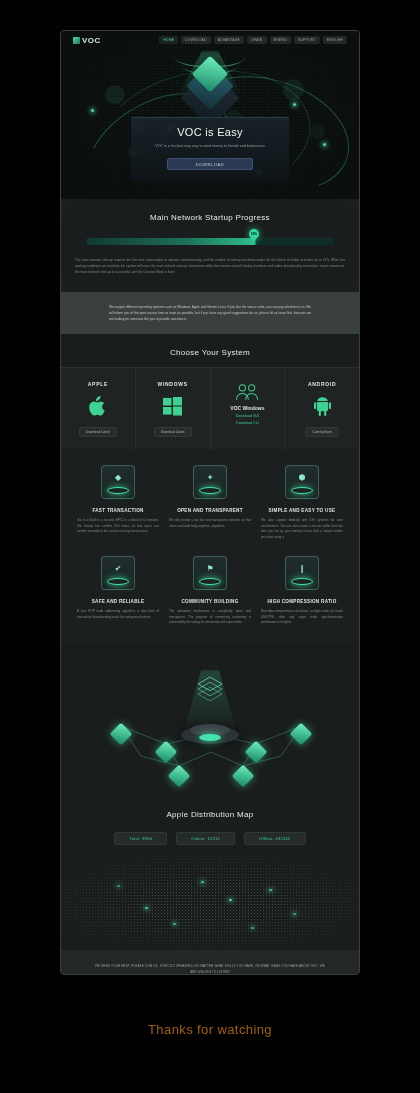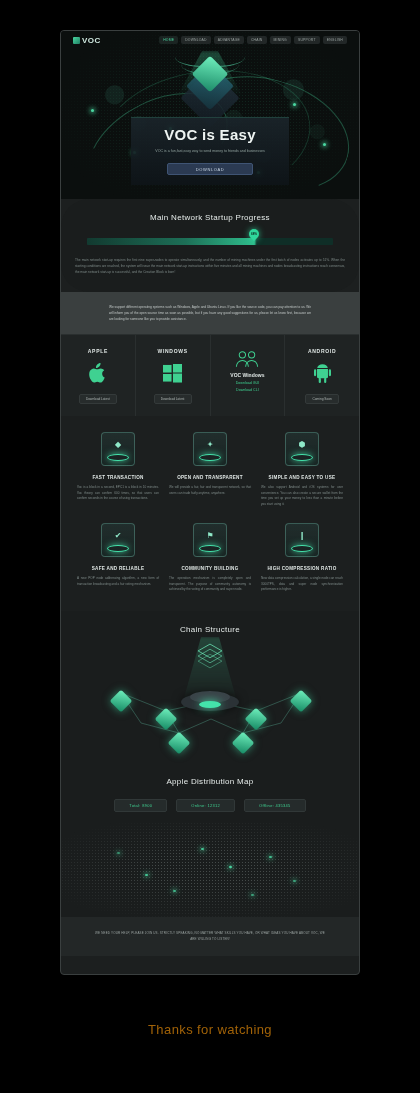--- a/index.html
+++ b/index.html
@@ -62,21 +62,21 @@
   .f3 { width:42px; height:42px; top:18px; background:linear-gradient(145deg,#24333f,#121b22); opacity:.85; }
   .beam { position:absolute; left:50%; top:-4px; transform:translateX(-50%);
           width:66px; height:46px; background:linear-gradient(180deg,rgba(74,214,160,.30),transparent);
           clip-path:polygon(38% 0,62% 0,100% 100%,0 100%); filter:blur(2px); }
   .chev { position:absolute; left:50%; transform:translateX(-50%); width:70px; height:10px;
           border-bottom:1.4px solid rgba(90,230,180,.55); border-radius:0 0 40% 40%/0 0 100% 100%; }
 
   .hero-panel { position:relative; margin:0 auto; width:158px; padding:8px 10px 10px;
                 background:linear-gradient(180deg,rgba(26,36,42,.92),rgba(14,20,24,.92));
                 border-top:1px solid rgba(90,200,170,.25); }
-  .hero-title { font-size:15px; font-weight:bold; color:#eef4f2; letter-spacing:.3px; }
+  .hero-title { font-size:11px; font-weight:normal; color:#eef4f2; letter-spacing:.3px; }
   .hero-sub { margin-top:5px; font-size:3.6px; line-height:1.7; color:#8fa09c; }
   .dl-btn { margin:9px auto 0; width:86px; height:12px; line-height:12px; font-size:4px;
             letter-spacing:.6px; color:#c9d6e4; background:#2b3a52;
             border:1px solid #3f5474; border-radius:2px; cursor:pointer; }
 
   
   .section { padding:14px 14px 16px; }
   .sec-title { text-align:center; font-size:8px; color:#e4eae8; letter-spacing:.3px; }
 
   .progress-sec { background:#1a1d1d;border-radius:28px; }
@@ -212,20 +212,23 @@
       </div>
     </div>
     <p class="para">The main network start-up requires the first nine super-nodes to operate simultaneously, and the number of mining machines under the first batch of nodes activates up to 51%. When the starting conditions are reached, the system will issue the main network start-up instructions within five minutes and all mining machines and nodes broadcasting instructions reach consensus, the main network start-up is successful, and the Creation Block is born!</p>
   </div>
 
   <div class="band">
     <p>We support different operating systems such as Windows, Apple and Ubuntu Linux. If you like the source code, you can pay attention to us. We will inform you of the open source time as soon as possible, but if you have any good suggestions for us, please let us know first, because we are looking for someone like you to provide assistance.</p>
   </div>
 
   <div class="system-sec">
+    <div class="section" style="padding-bottom:10px">
+      <div class="sec-title">Choose Your System</div>
+    </div>
     <div class="cards">
 
       <div class="card">
         <h4>APPLE</h4>
         <div class="glyph">
           <svg width="17" height="20" viewBox="0 0 17 20" fill="#3fd191">
             <path d="M11.5 0c.2 1.4-.4 2.7-1.2 3.6-.8.9-2.1 1.6-3.3 1.5-.2-1.3.4-2.7 1.2-3.5C9 .6 10.4 0 11.5 0z"></path>
             <path d="M15.7 14.6c-.4 1-.6 1.4-1.1 2.3-.8 1.2-1.8 2.7-3.2 2.7-1.2 0-1.5-.8-3.1-.8-1.6 0-2 .8-3.2.8-1.3 0-2.3-1.3-3.1-2.5C-.1 13.9-.3 9.9 1 7.8c.9-1.5 2.4-2.4 3.8-2.4 1.4 0 2.3.8 3.5.8 1.1 0 1.8-.8 3.5-.8 1.2 0 2.5.7 3.4 1.8-3 1.7-2.5 6 .5 7.4z"></path>
           </svg>
         </div>
@@ -333,21 +336,20 @@
             <div class="ico">❙</div>
             <div class="ring"></div>
         </div>
         <h4>HIGH COMPRESSION RATIO</h4>
         <p>New data compression calculation, a single node can reach 3000TPS, data and super node synchronization performance is higher.</p>
       </div>
     </div>
   </div>
 
   <div class="chain">
-    <div class="sec-title">Chain Structure</div>
     <div class="beam2"></div>
 
     <svg class="lattice" viewBox="0 0 40 40" fill="none" stroke="#6ff0bd" stroke-width="1" style="left:50%">
       <path d="M6 14 L20 6 L34 14 L20 22 Z" opacity=".9"></path>
       <path d="M6 20 L20 12 L34 20 L20 28 Z" opacity=".7"></path>
       <path d="M6 26 L20 18 L34 26 L20 34 Z" opacity=".5"></path>
     </svg>
 
     <svg style="position:absolute;left:0;top:60px;width:300px;height:80px" viewBox="0 0 300 80">
       <g stroke="#3c6b5e" stroke-width=".7" fill="none">

